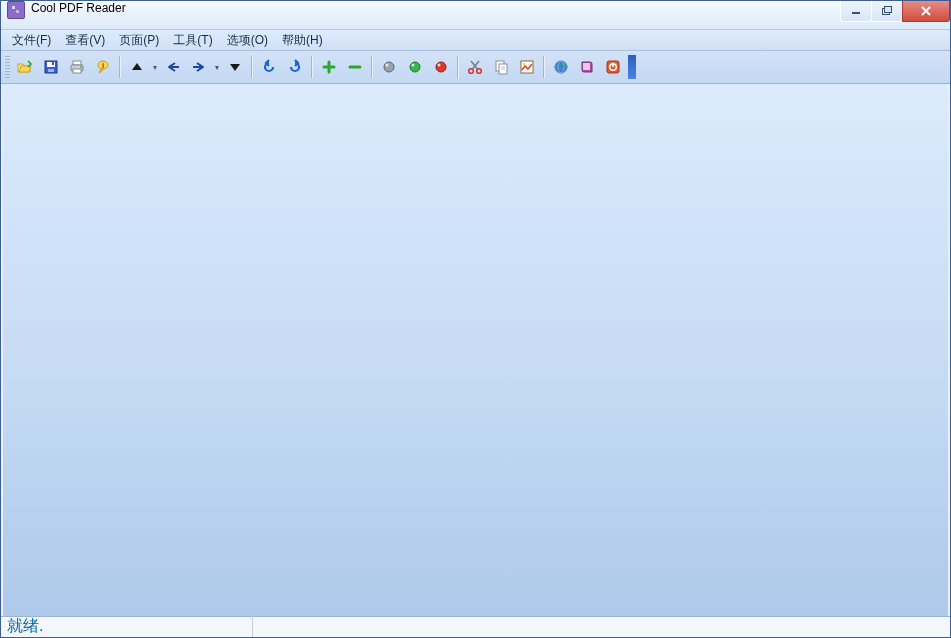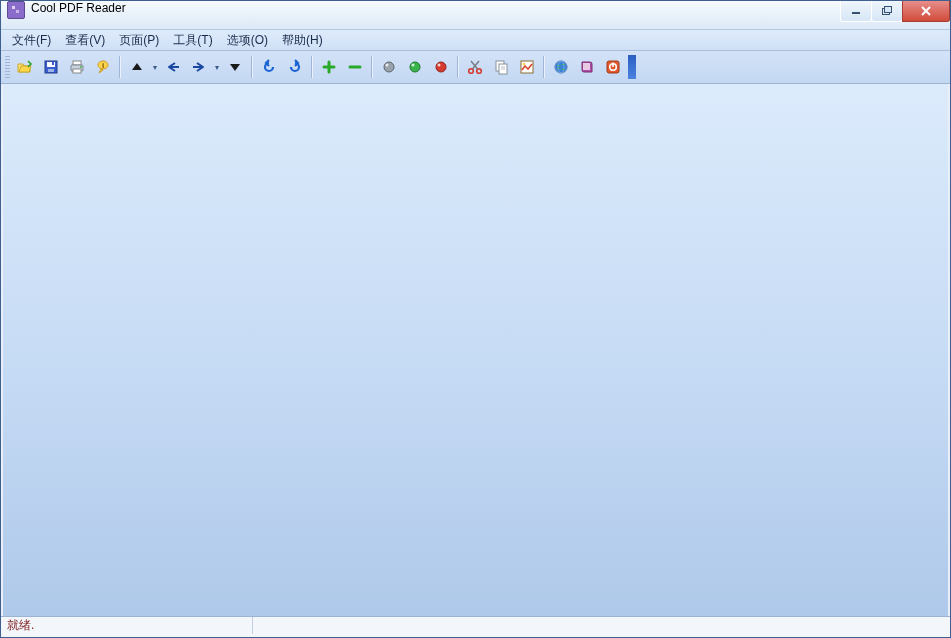--- a/index.html
+++ b/index.html
@@ -17,21 +17,21 @@
 .menu-item{padding:2px 7px;color:#1b2a4a;cursor:default}
 
 .toolbar-row{background:linear-gradient(to bottom,#d3e2f7,#c3d8f3);border-bottom:1px solid #9cb3d3;padding:3px 2px;display:flex;align-items:center;height:26px}
 .tool-grip{width:5px;height:22px;margin:0 2px;background:repeating-linear-gradient(to bottom,#9fb5d5 0,#9fb5d5 1px,transparent 1px,transparent 3px)}
 .tbtn{width:22px;height:22px;display:flex;align-items:center;justify-content:center;margin:0 1px;border:1px solid transparent;border-radius:3px;cursor:default}
 .tsep{width:1px;height:22px;background:#9fb5d5;margin:0 3px;border-right:1px solid #eaf1fb}
 .dd{width:10px;display:flex;align-items:center;justify-content:center;color:#3a5a8a;font-size:8px}
 
 .content{flex:1;background:linear-gradient(to bottom,#dcebfc 0%,#c5daf4 55%,#afc9ea 100%);border-left:2px solid #e8eff9;border-right:2px solid #e8eff9}
 
-.statusbar{height:20px;border-top:1px solid #9cb3d3;background:#f3f6fb;display:flex;align-items:flex-start;font-size:12px;color:#7f1d1d}
+.statusbar{height:20px;border-top:1px solid #9cb3d3;background:#f3f6fb;display:flex;align-items:flex-end;font-size:16px;color:#0369a1}
 .status-cell{border-right:1px solid #c3cfdf;display:flex;align-items:center;padding:0 6px;box-sizing:border-box}
 .status-cell.ready{width:252px}
 .status-cell.file{flex:1}
 
 .end-grip{width:8px;height:24px;background:linear-gradient(to bottom,#2b5fc3,#4b83e0);margin-left:2px}
 </style>
 </head>
 <body>
 
 <div class="window">

